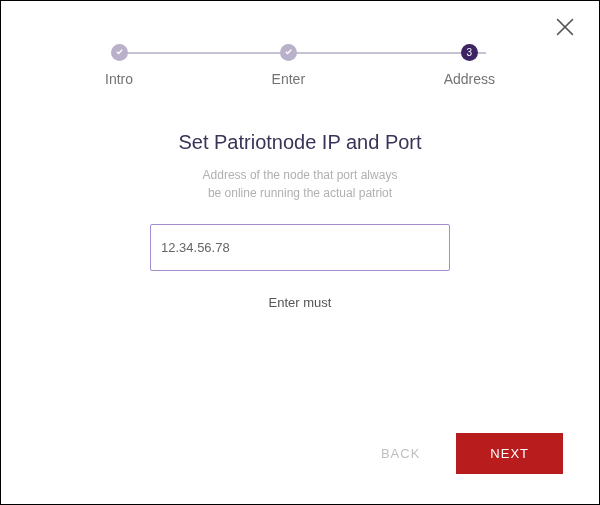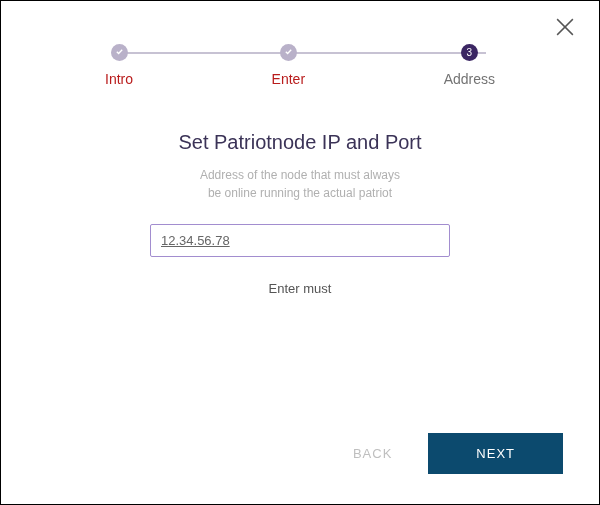--- a/index.html
+++ b/index.html
@@ -47,21 +47,21 @@
       justify-content: center;
       font-size: 10px;
       color: #fff;
       position: relative;
     }
     .step-done .step-circle { background: #b9b1c9; }
     .step-active .step-circle { background: #3b2663; }
     .step-label {
       margin-top: 10px;
       font-size: 14px;
-      color: #b91c1c;
+      color: #737373;
       font-weight: 500;
     }
     .step-active .step-label { color: #737373; }
     .step-line {
       position: absolute;
       top: 51px;
       left: 113px;
       right: 113px;
       height: 2px;
       background: #c7c2d3;
@@ -95,28 +95,27 @@
       color: #555;
       margin-bottom: 10px;
       text-align: center;
     }
     .input-wrap {
       width: 300px;
       margin-bottom: 24px;
     }
     input[type="text"] {
       width: 100%;
-      height: 33px;
+      height: 47px;
       padding: 12px 10px;
       font-size: 13px;
       border: 1px solid #d9d6e2;
       border-radius: 2px;
       color: #666;
       outline: none;
-      text-decoration: underline;
     }
     input.focused {
       border-color: #a28dcf;
     }
     .footer {
       position: absolute;
       bottom: 30px;
       right: 36px;
       display: flex;
       align-items: center;
@@ -125,26 +124,26 @@
     .btn-back {
       background: none;
       border: none;
       color: #bfbfbf;
       font-size: 13px;
       letter-spacing: 1px;
       cursor: pointer;
       padding: 8px 14px;
     }
     .btn-next {
-      background: #0c4a6e;
+      background: #b91c1c;
       border: none;
       color: #fff;
       font-size: 13px;
       letter-spacing: 1px;
-      padding: 0 48px;
+      padding: 0 34px;
       height: 41px;
       cursor: pointer;
     }
     .check-icon svg { width: 9px; height: 9px; }
   </style>
 </head>
 <body>
 
 <div class="close-btn">
   <span>
@@ -177,21 +176,21 @@
     <div class="step-circle">
       <span>3</span>
     </div>
     <div class="step-label">Address</div>
   </div>
 </div>
 
 <div class="content">
   <div class="title">Set Patriotnode IP and Port</div>
   <div class="subtitle">
-    <span>Address of the node that must always</span><br>
+    <span>Address of the node that port always</span><br>
     <span>be online running the actual patriot</span>
   </div>
 
   <div class="input-wrap">
     <input type="text" class="focused" value="12.34.56.78" style="">
   </div>
 
   <div class="field-label">Enter must</div>
 </div>
 

